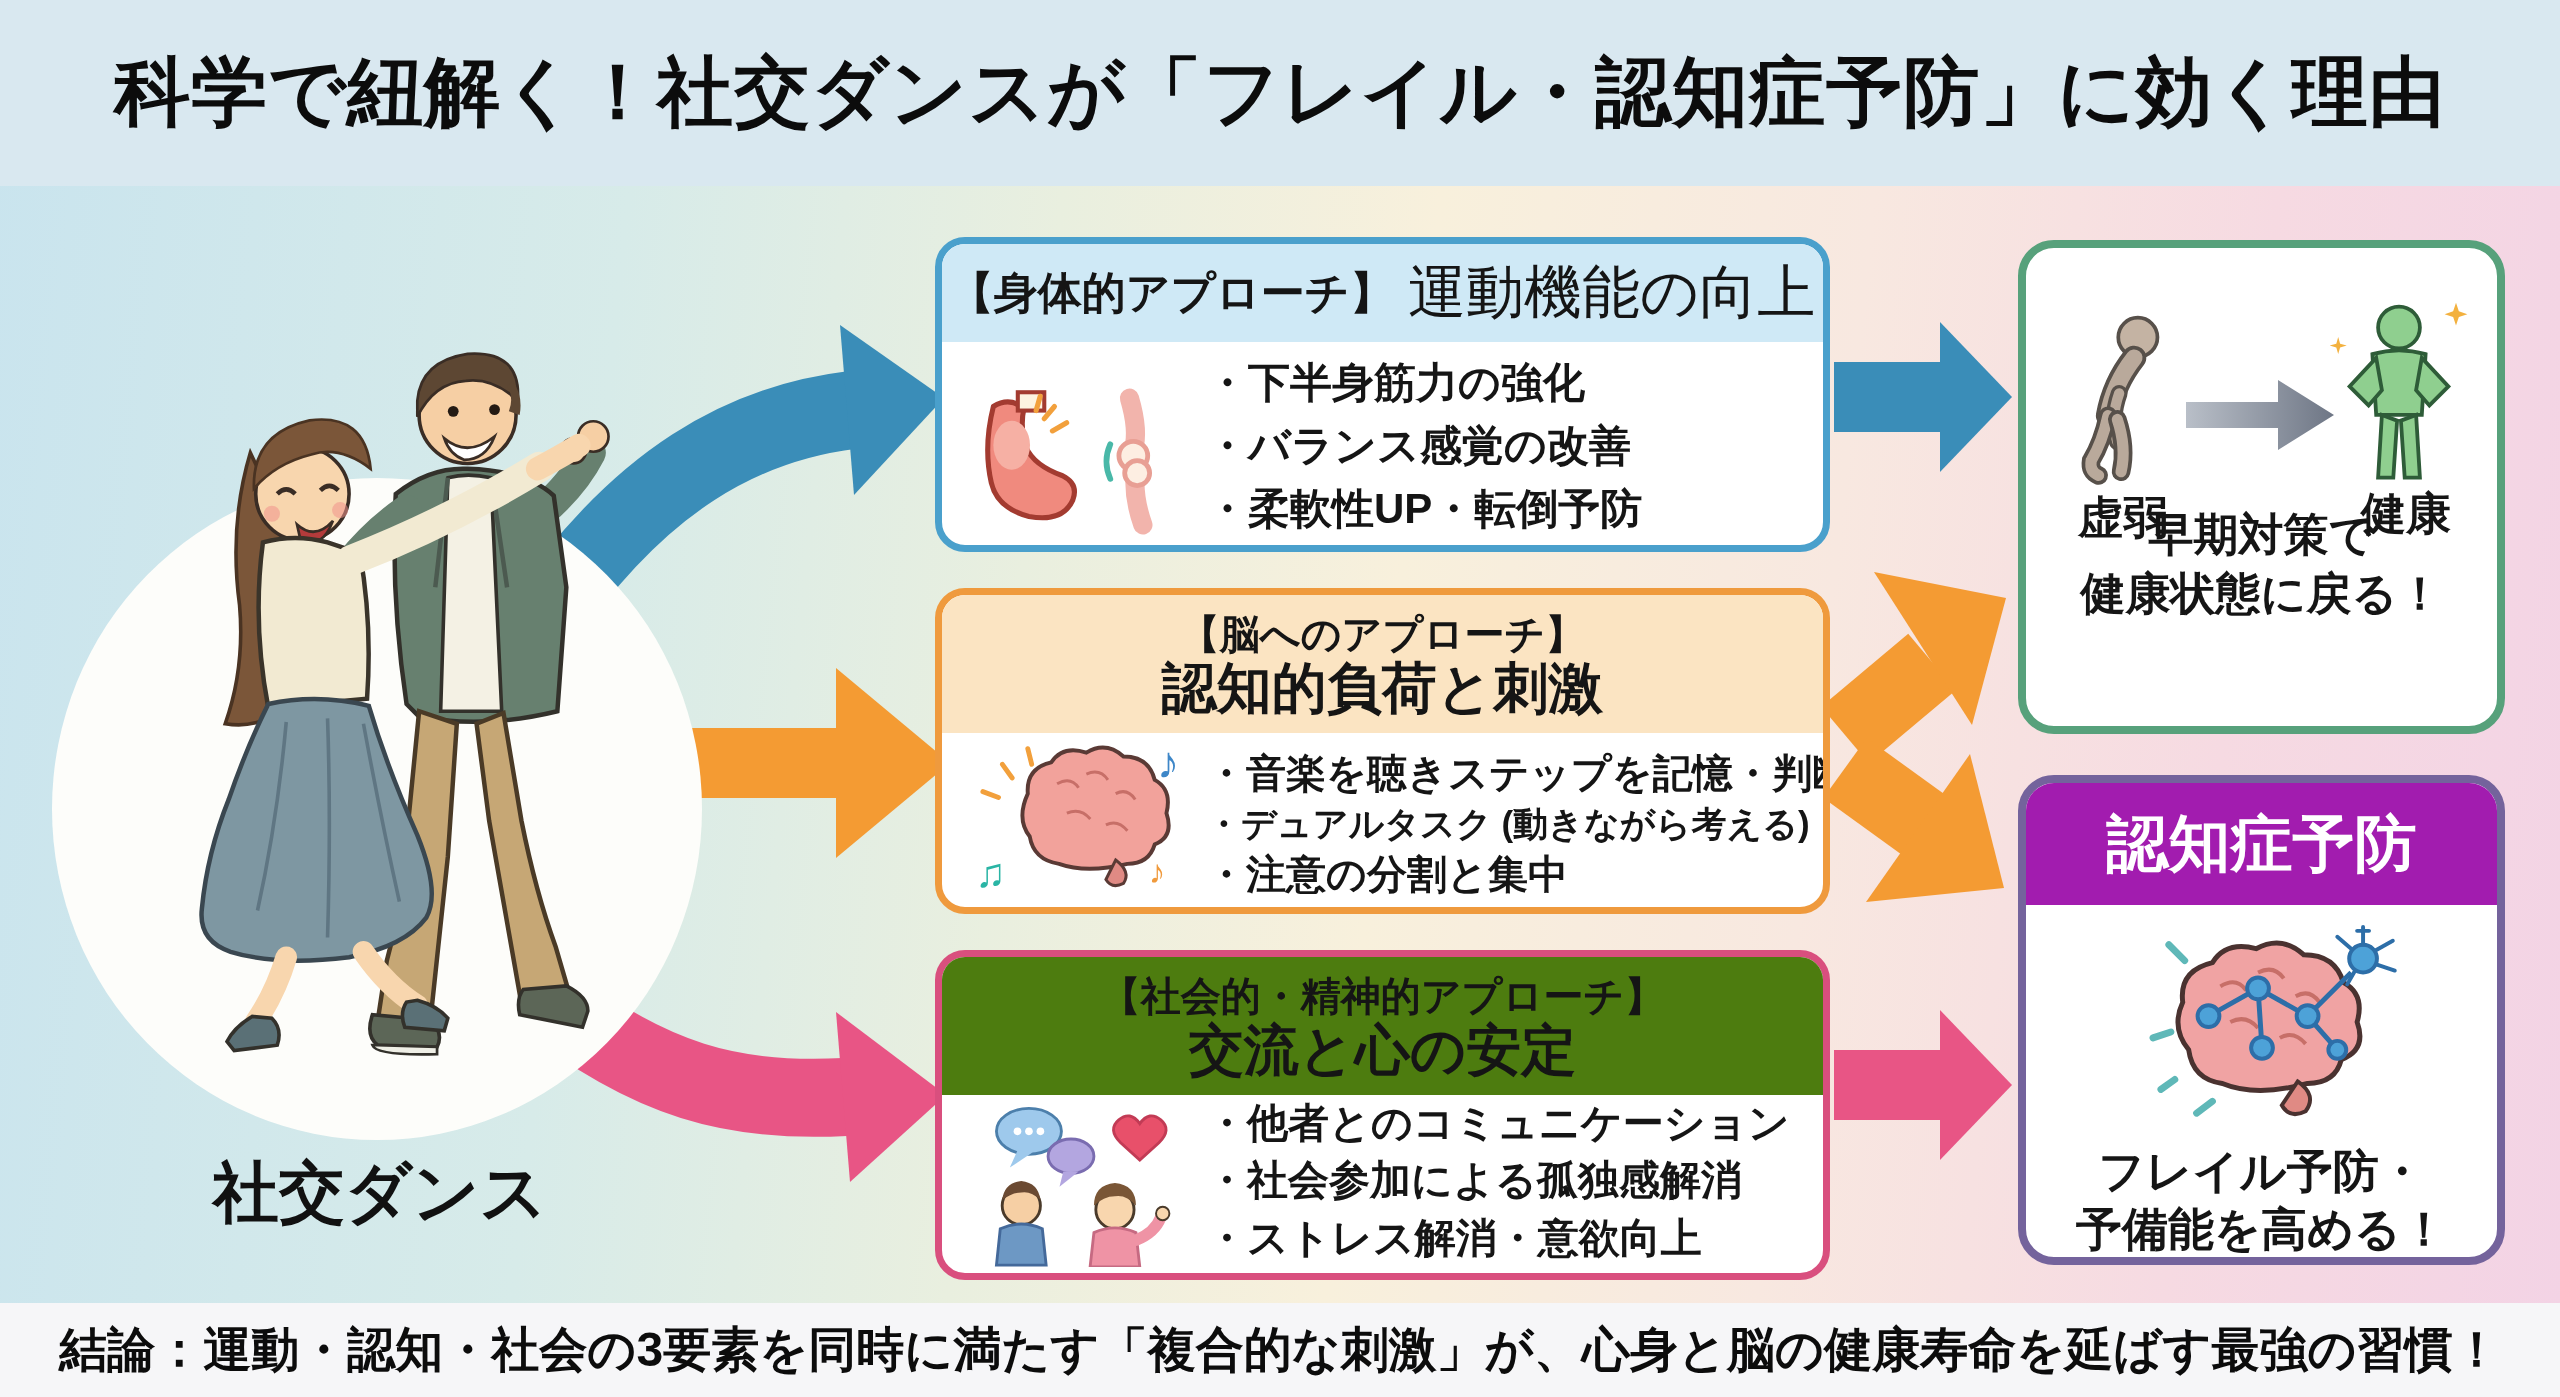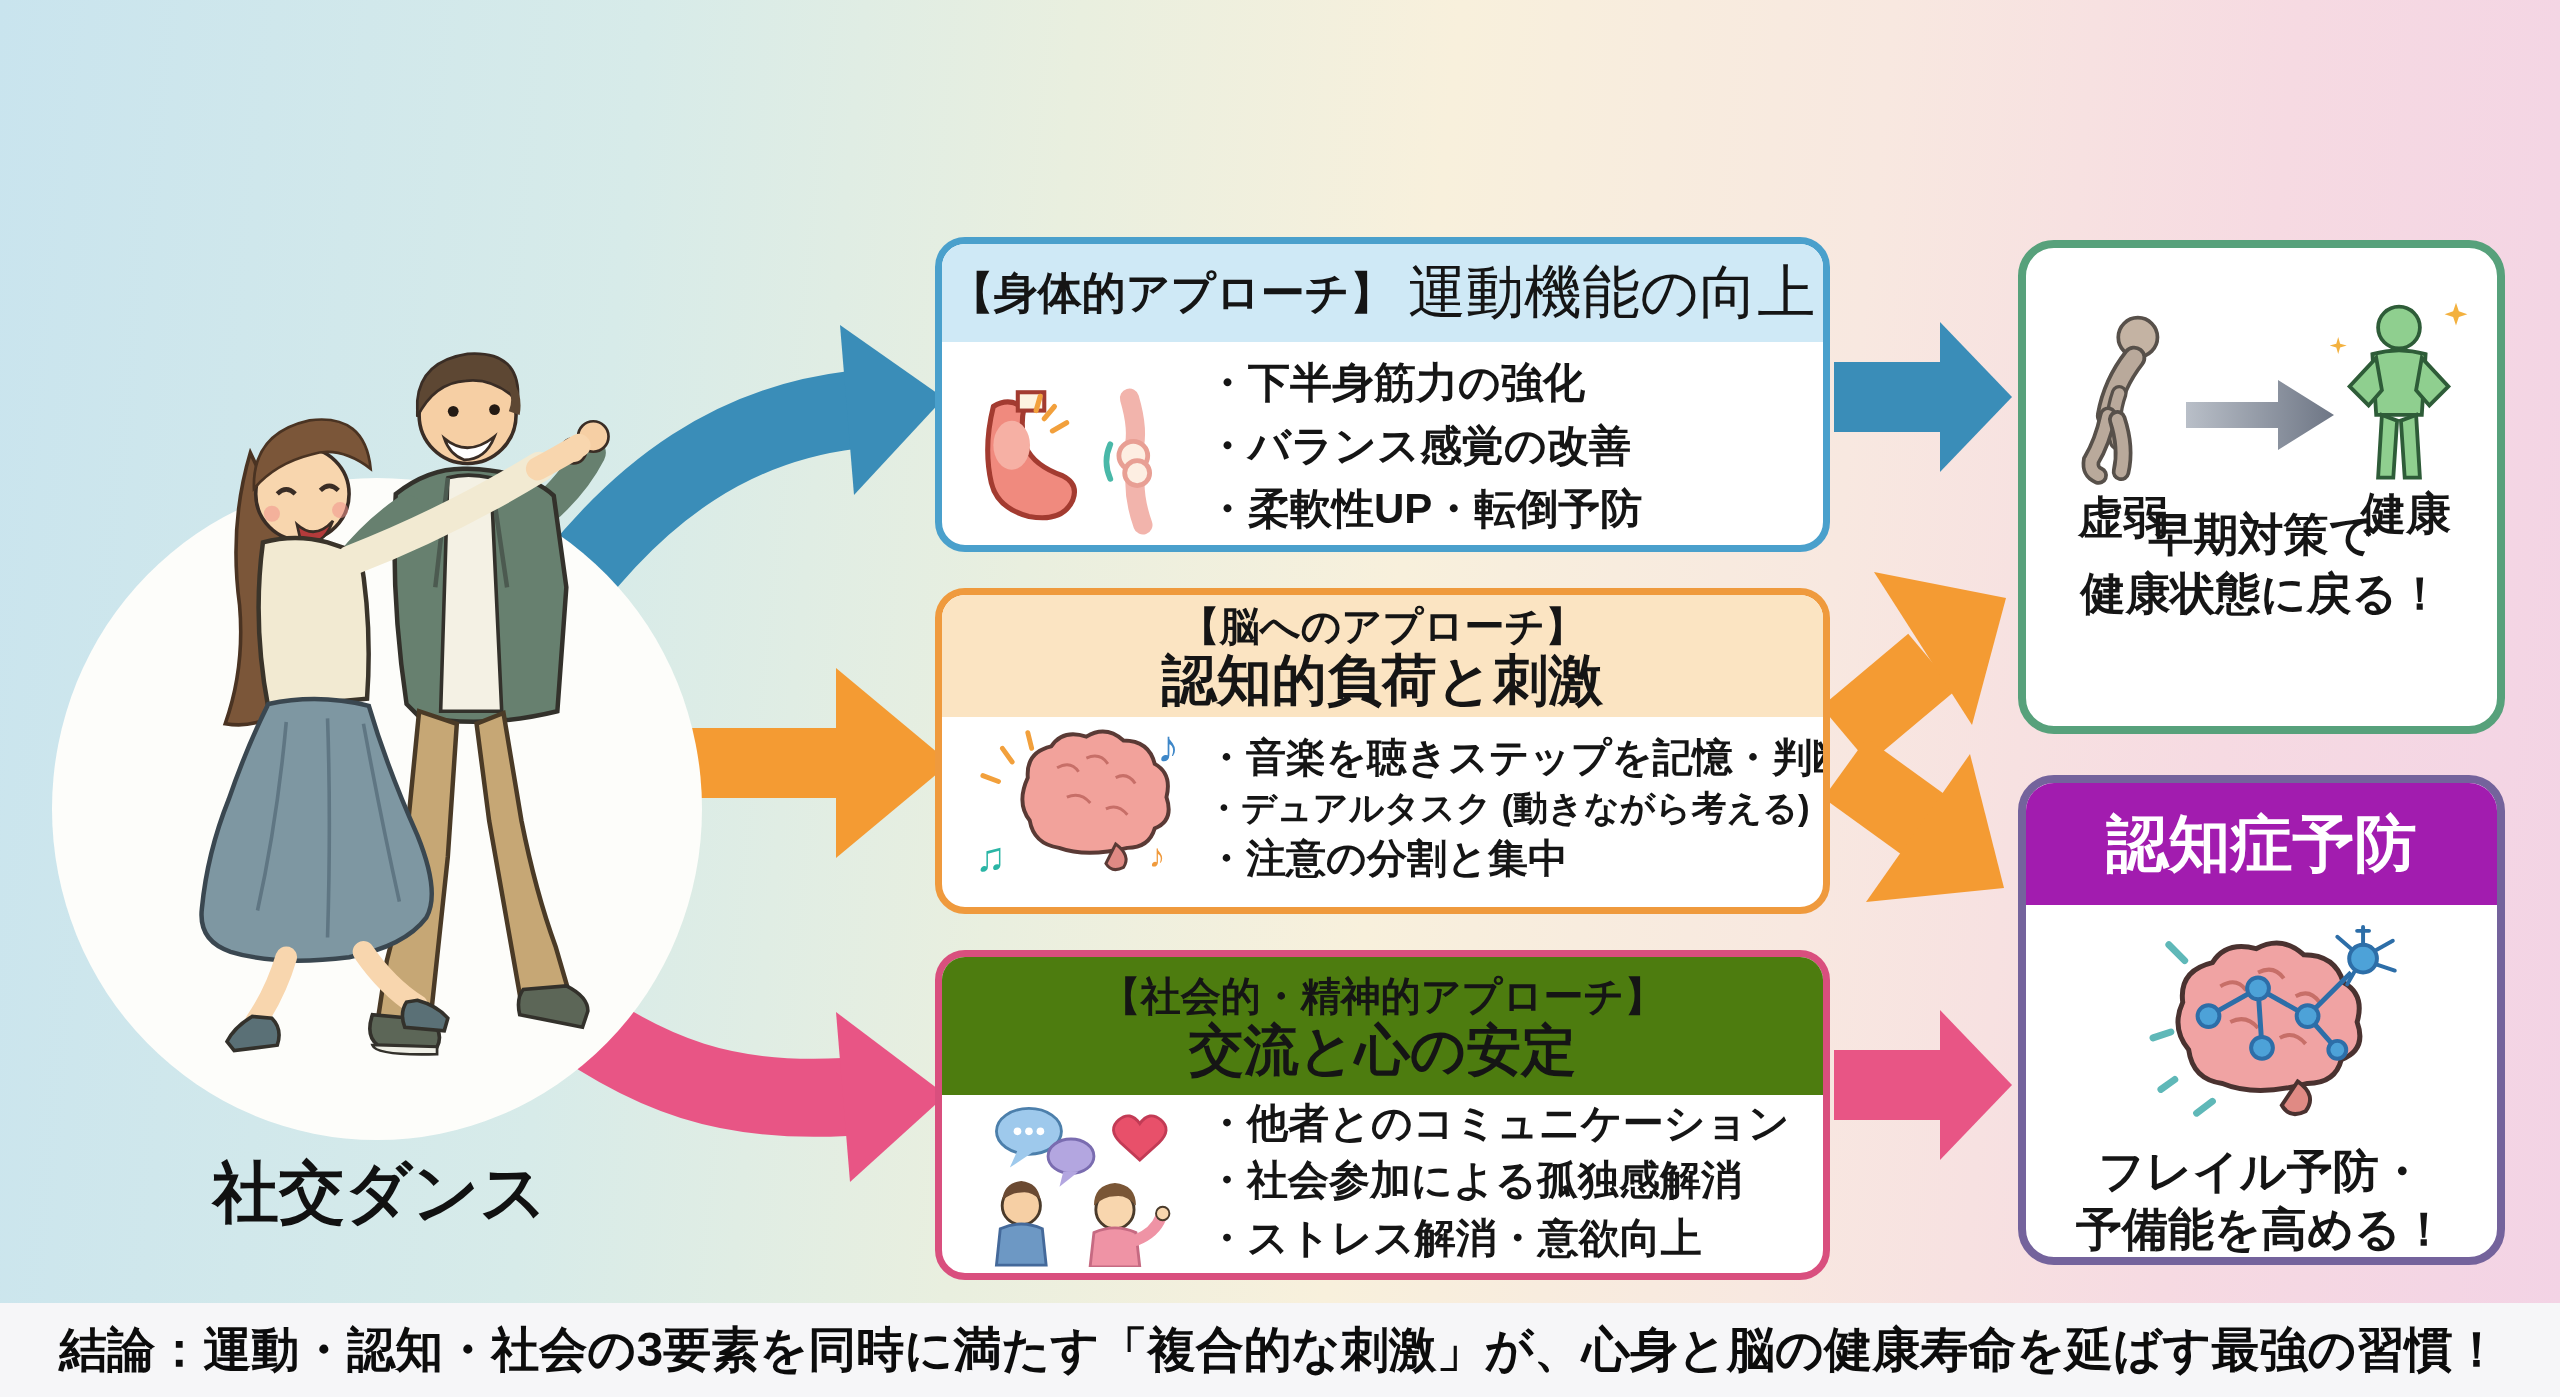--- a/index.html
+++ b/index.html
@@ -21,21 +21,21 @@
   .couple-svg{position:absolute;left:150px;top:318px;width:470px;height:790px;}
   .dance-label{position:absolute;left:60px;top:1148px;width:640px;text-align:center;
     font-size:66px;font-weight:800;color:#111;}
 
   .abox{position:absolute;left:935px;width:895px;background:#fff;border-radius:30px;overflow:hidden;box-sizing:border-box;}
   .abox1{top:237px;height:315px;border:7px solid #4aa0cc;}
   .abox2{top:588px;height:326px;border:7px solid #ef9a3d;}
   .abox3{top:950px;height:330px;border:7px solid #d94f7e;}
   .ahead{display:flex;align-items:center;justify-content:center;}
   .abox1 .ahead{height:98px;background:#cfe9f6;gap:14px;}
-  .abox2 .ahead{height:122px;background:#fbe4c2;flex-direction:column;}
+  .abox2 .ahead{height:138px;background:#fbe4c2;flex-direction:column;}
   .abox3 .ahead{height:138px;background:#4d7c0f;flex-direction:column;}
   .tag{font-weight:800;}
   .abox1 .tag{font-size:44px;}
   .abox1 .hd{font-size:58px;font-weight:400;}
   .abox2 .tag,.abox3 .tag{font-size:40px;line-height:1.2;}
   .abox2 .hd,.abox3 .hd{font-size:55px;font-weight:800;line-height:1.1;}
   .abody{display:flex;align-items:flex-end;padding:4px 8px 4px 14px;}
   .aicon{flex:0 0 250px;display:flex;align-items:center;justify-content:center;gap:8px;position:relative;}
   .blist{list-style:none;margin:0;padding:0;font-weight:700;}
   .blist li{white-space:nowrap;}
@@ -101,20 +101,23 @@
       <path d="M1845 768 L 1928 828" stroke="#f49b33" stroke-width="74" fill="none"></path>
       <polygon points="2004,888 1866,902 1970,754" fill="#f49b33"></polygon>
     </g>
 
     <g>
       <rect x="1834" y="1050" width="108" height="70" fill="#e85585"></rect>
       <polygon points="1940,1010 2012,1085 1940,1160" fill="#e85585"></polygon>
     </g>
   </svg>
 
+  <div class="title-banner">
+    <span>科学で紐解く！社交ダンスが「フレイル・認知症予防」に効く理由</span>
+  </div>
 
   <div class="dance-circle"></div>
   <svg class="couple-svg" viewBox="0 0 520 880">
     <g>
       <path d="M435 215 Q470 185 488 150" stroke="#67806f" stroke-width="36" fill="none" stroke-linecap="round"></path>
       <circle cx="492" cy="132" r="17" fill="#f6cfa4" stroke="#3a2d25" stroke-width="3"></circle>
       <circle cx="470" cy="148" r="14" fill="#f8d6ae" stroke="#3a2d25" stroke-width="3"></circle>
       <circle cx="352" cy="108" r="54" fill="#f6cfa4" stroke="#3a2d25" stroke-width="4"></circle>
       <path d="M296 92 Q300 48 352 40 Q412 36 408 92 Q380 66 350 70 Q315 72 296 110 Z" fill="#5d4733" stroke="#3a2d25" stroke-width="3"></path>
       <path d="M402 70 Q414 86 410 108 L398 104 Q404 88 396 76 Z" fill="#5d4733"></path>

